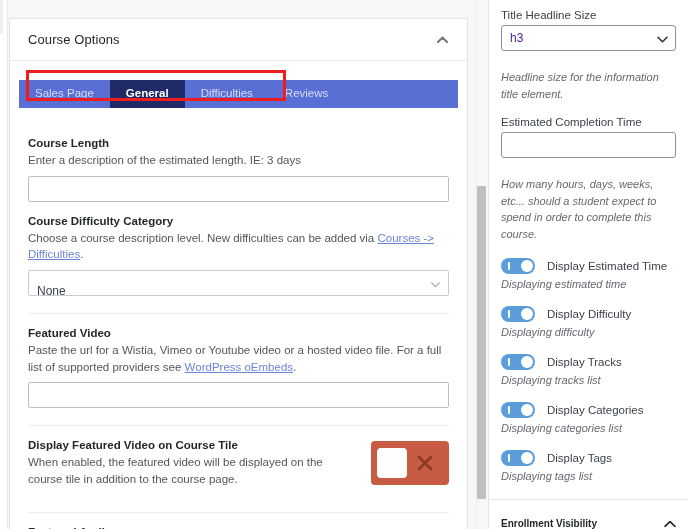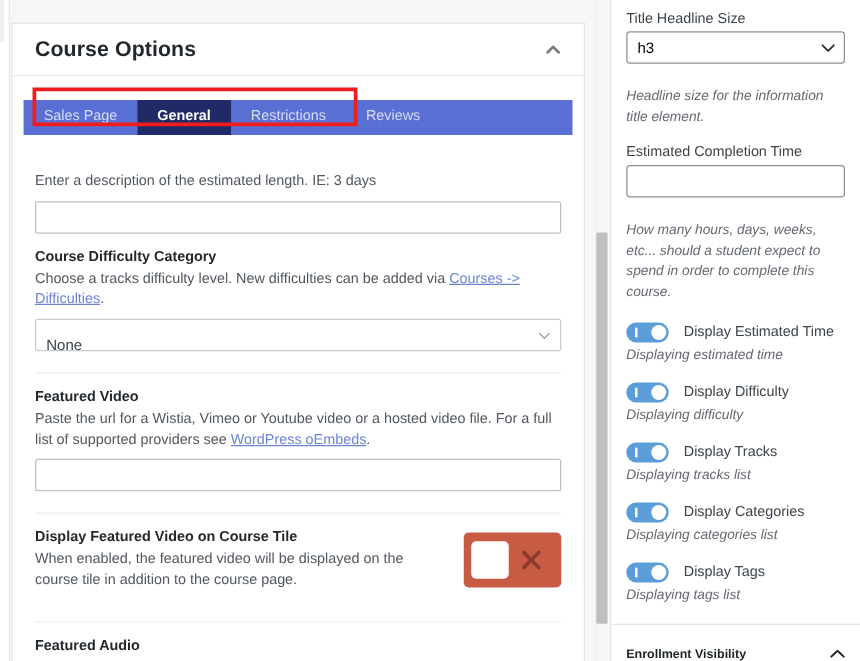--- a/index.html
+++ b/index.html
@@ -45,22 +45,22 @@
     border-bottom: none;
   }
   .metabox-header {
     height: 42px;
     display: flex;
     align-items: center;
     padding: 0 14px 0 18px;
     border-bottom: 1px solid #e8eaec;
   }
   .metabox-title {
-    font-size: 17px;
-    font-weight: bold;
+    font-size: 13px;
+    font-weight: normal;
     color: #23282d;
     letter-spacing: 0.1px;
     flex: 1;
   }
   .collapse-btn {
     width: 22px; height: 22px;
     display: flex; align-items: center; justify-content: center;
   }
   .collapse-btn svg { display: block; }
 
@@ -237,21 +237,21 @@
   .sb-select-wrap { position: relative; width: 100%; }
   .sb-select {
     display: flex;
     align-items: center;
     width: 100%;
     height: 26px;
     border: 1px solid #8c8f94;
     border-radius: 3px;
     background: #ffffff;
     font-size: 12px;
-    color: #000000;
+    color: #4c1d95;
     padding: 0 26px 0 8px;
   }
   .sb-caret {
     position: absolute;
     right: 8px; top: 50%;
     transform: translateY(-50%);
     pointer-events: none;
   }
   .sb-input {
     display: block;
@@ -338,34 +338,35 @@
       <div class="collapse-btn">
         <svg width="11" height="7" viewBox="0 0 11 7" aria-hidden="true">
           <path d="M1 6 L5.5 1.5 L10 6" fill="none" stroke="#787c82" stroke-width="2.2" stroke-linecap="round" stroke-linejoin="round"></path>
         </svg>
       </div>
     </div>
 
     <div class="tabbar">
       <div class="tab">Sales Page</div>
       <div class="tab active">General</div>
-      <div class="tab">Restrictions</div>
+      <div class="tab">Difficulties</div>
       <div class="tab">Reviews</div>
     </div>
 
     <div class="form-body">
 
       <div class="field">
+        <div class="field-label">Course Length</div>
         <div class="field-desc">Enter a description of the estimated length. IE: 3 days</div>
         <input class="text-input" type="text" value="" style="">
       </div>
 
       <div class="field">
         <div class="field-label">Course Difficulty Category</div>
-        <div class="field-desc"><span>Choose a tracks difficulty level. New difficulties can be added via </span><a href="#">Courses -&gt; Difficulties</a><span>.</span></div>
+        <div class="field-desc"><span>Choose a course description level. New difficulties can be added via </span><a href="#">Courses -&gt; Difficulties</a><span>.</span></div>
         <div class="select-wrap">
           <div class="select-box">None</div>
           <span class="select-caret">
             <svg width="9" height="6" viewBox="0 0 9 6" aria-hidden="true">
               <path d="M0.6 0.8 L4.5 4.6 L8.4 0.8" fill="none" stroke="#9aa0a6" stroke-width="1.1" stroke-linecap="round" stroke-linejoin="round"></path>
             </svg>
           </span>
         </div>
       </div>
 

